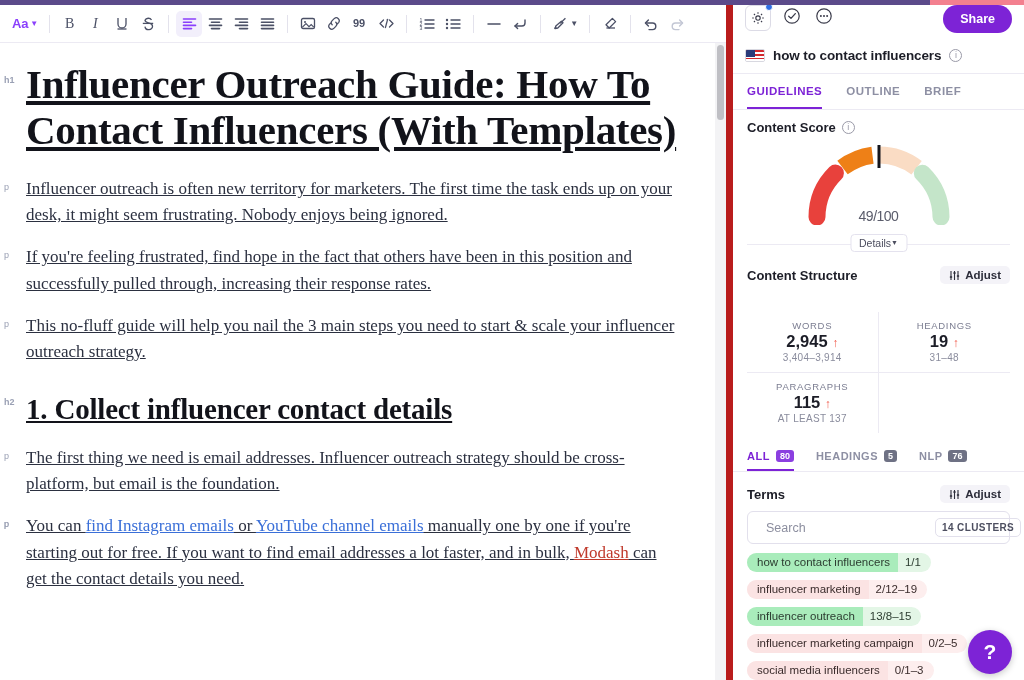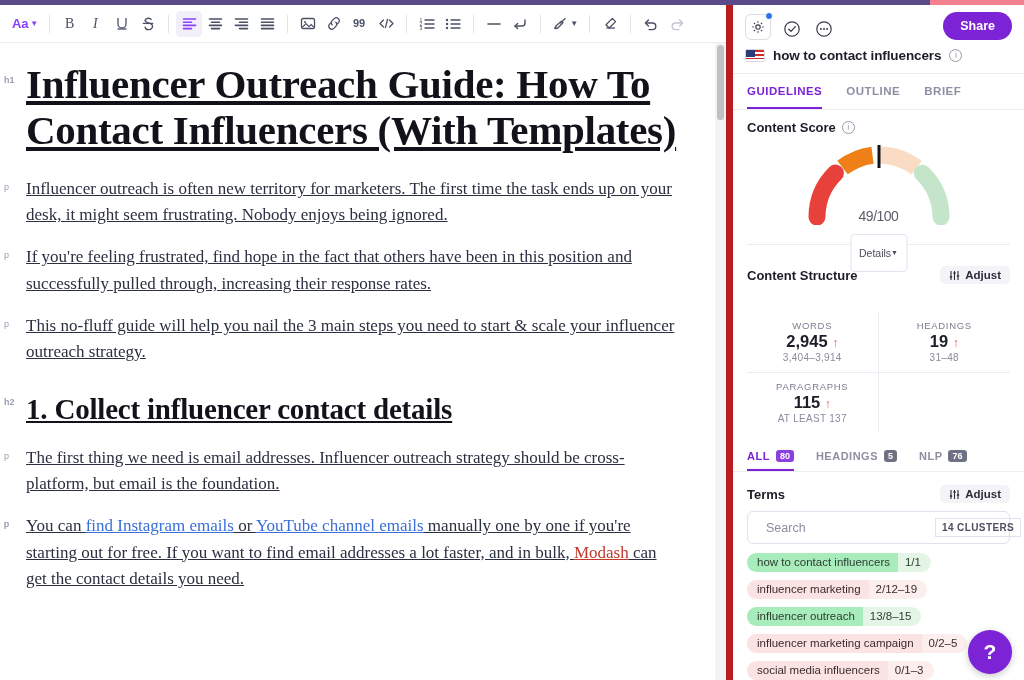--- a/index.html
+++ b/index.html
@@ -123,21 +123,21 @@
   
   .panel {
     width: 291px; height: 680px;
     background: #fff;
     display: flex; flex-direction: column;
     position: relative;
     padding-top: 5px;
   }
   .panel-top {
     height: 38px;
-    display: flex; align-items: flex-end;
+    display: flex; align-items: flex-start;
     padding: 0 12px;
     gap: 10px;
   }
   .icon-box {
     width: 26px; height: 26px;
     display: flex; align-items: center; justify-content: center;
     border: 1px solid #dcdbe6; border-radius: 6px;
     position: relative; color: #3a3b4a;
     cursor: pointer;
   }
@@ -215,21 +215,21 @@
 
   .details-bar { position: relative; height: 20px; margin-top: 4px; }
   .details-line {
     position: absolute; top: 10px; left: 14px; right: 14px;
     height: 1px; background: #eceaf3;
   }
   .details-btn {
     position: absolute; left: 50%; transform: translateX(-50%); top: 0;
     background: #fff; border: 1px solid #e4e2ee; border-radius: 4px;
     font-size: 10.5px; color: #4b4d5e;
-    padding: 12px 8px;
+    padding: 2px 8px;
     display: flex; align-items: center; 
     cursor: pointer;
   }
 
   .adjust-btn {
     display: flex; align-items: center; gap: 5px;
     background: #f4f3f8; border-radius: 5px;
     padding: 3px 9px;
     font-size: 11.5px; font-weight: 700; color: #2c2d3a;
     cursor: pointer;
@@ -279,21 +279,21 @@
     padding: 6px 6px 6px 10px;
   }
   .search-input {
     border: none; outline: none; flex: 1;
     font-size: 12.5px; color: #2b2c39;
     font-family: "Liberation Sans", sans-serif;
     background: transparent;
   }
   .search-input::placeholder { color: #8c8e9f; }
   .clusters {
-    border: 1px solid #e2e0ec; border-radius: 0;
+    border: 1px solid #e2e0ec; border-radius: 5px;
     font-size: 10px; font-weight: 700; letter-spacing: 0.4px;
     color: #4d4f60; padding: 3px 6px; white-space: nowrap;
     cursor: pointer;
   }
 
   .terms-list { margin: 9px 14px 0 14px; display: flex; flex-direction: column; gap: 8px; }
   .chip {
     display: inline-flex; align-items: stretch;
     border-radius: 11px; overflow: hidden;
     align-self: flex-start;

